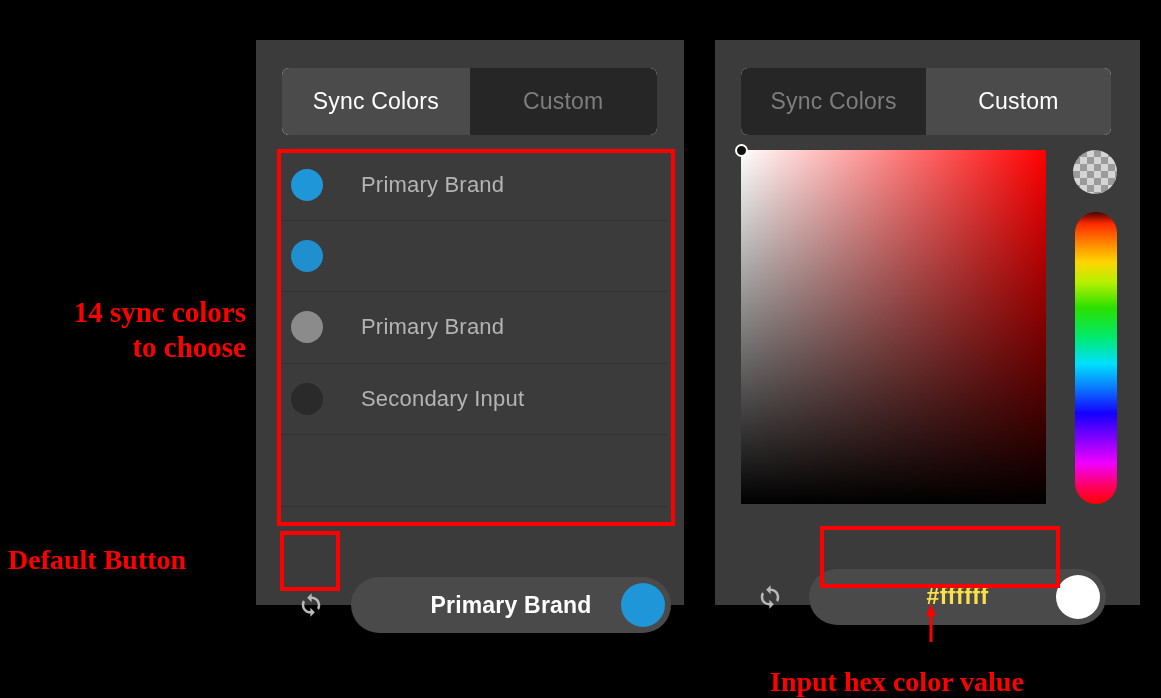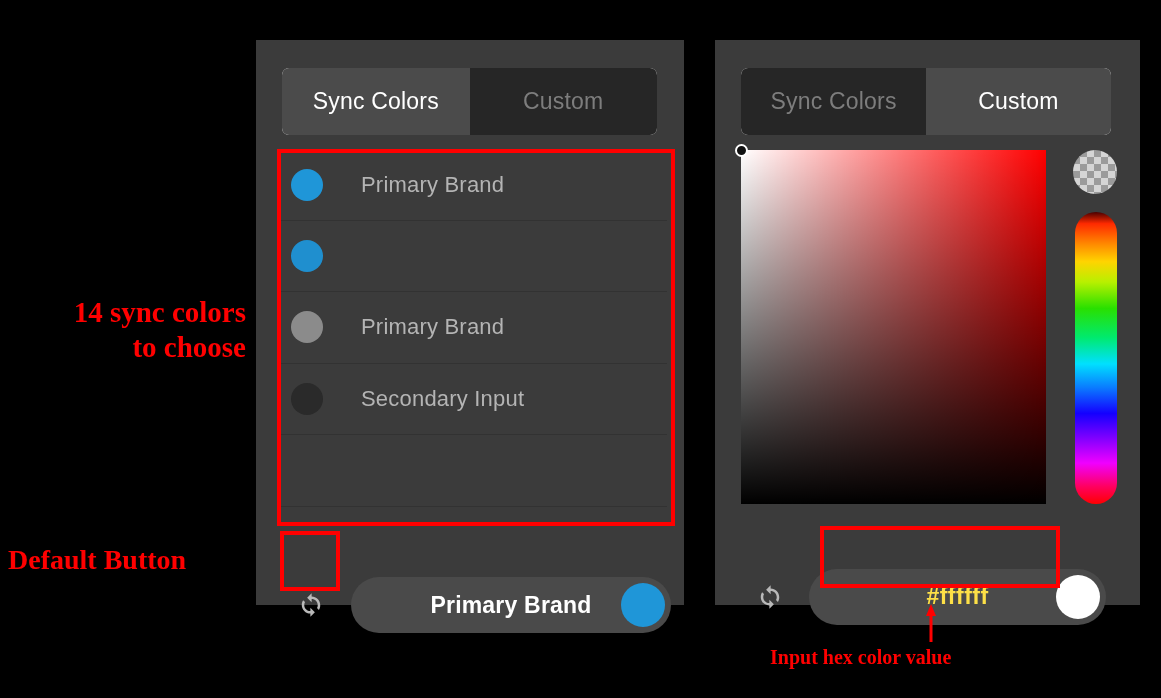--- a/index.html
+++ b/index.html
@@ -33,22 +33,22 @@
     font-size: 29px;
   }
   #annot-default-button {
     left: 8px;
     top: 543px;
     width: 246px;
     font-size: 28px;
   }
   #annot-hex {
     left: 770px;
-    top: 645px;
-    font-size: 20px;
+    top: 665px;
+    font-size: 28px;
   }
 
   .annot-box {
     position: absolute;
     border: 4px solid #ff0000;
     box-sizing: border-box;
     pointer-events: none;
   }
   #annot-box-list   { left: 277px; top: 149px; width: 398px; height: 377px; }
   #annot-box-default{ left: 280px; top: 531px; width: 60px;  height: 60px;  }

